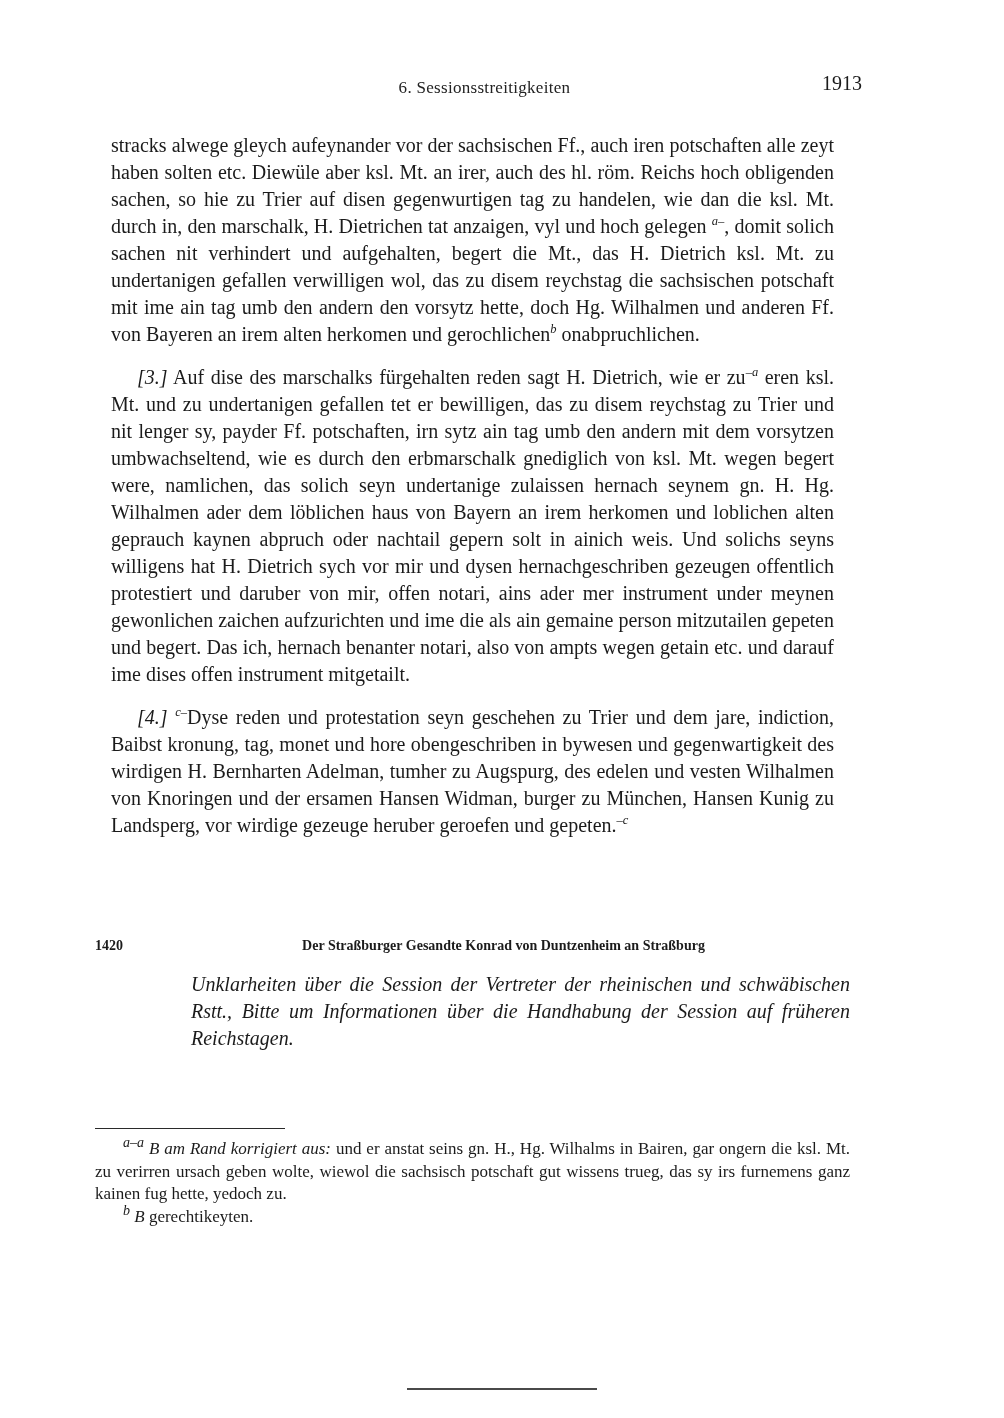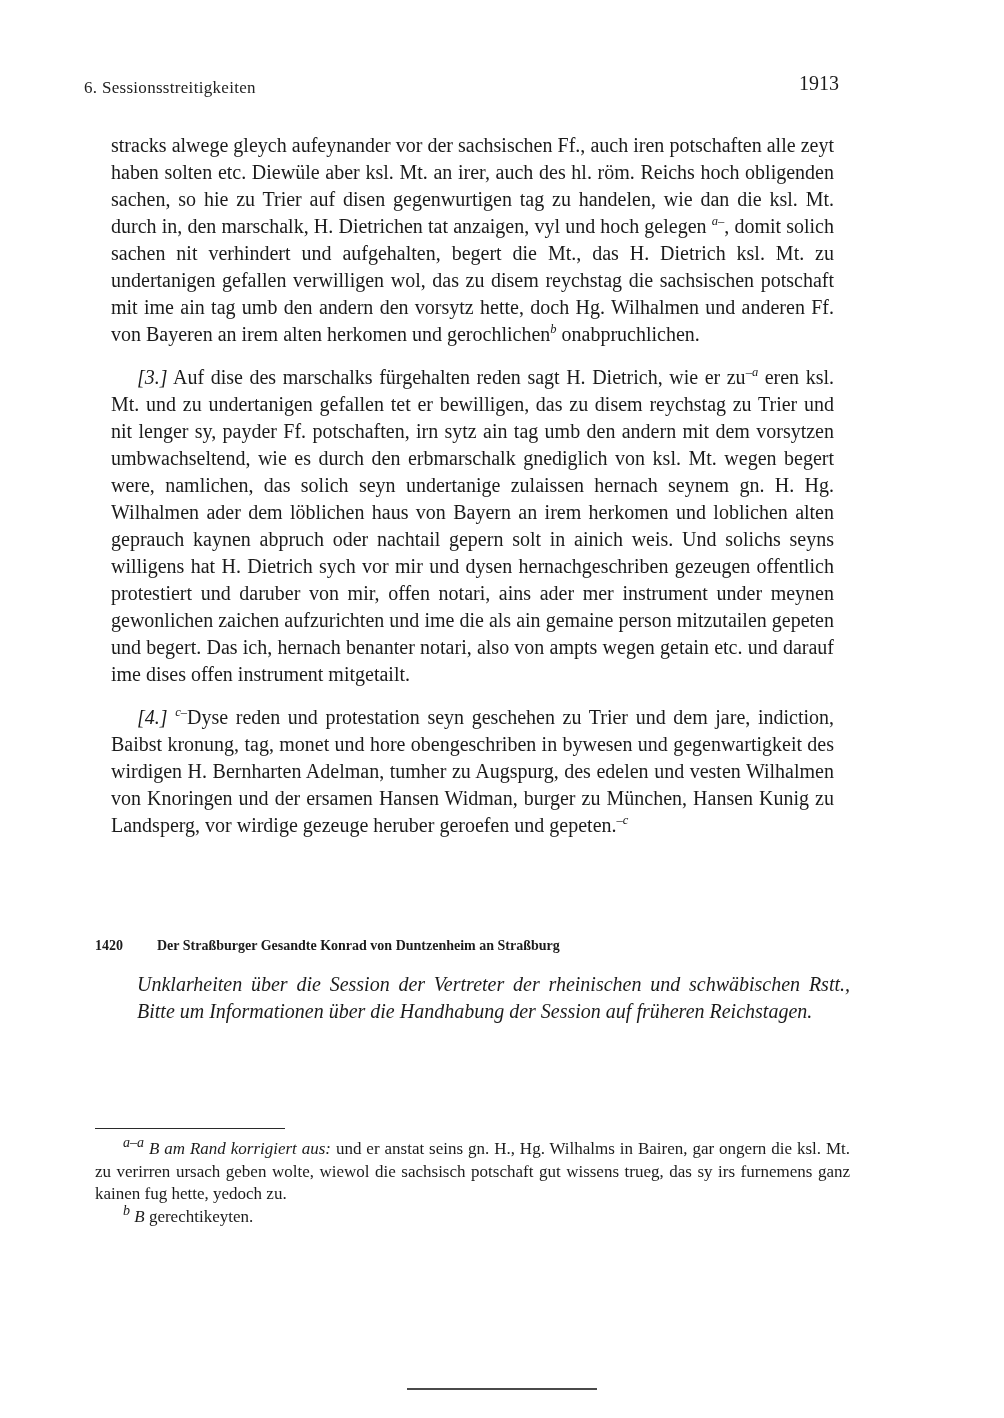--- a/index.html
+++ b/index.html
@@ -7,21 +7,22 @@
     position:relative;
     width:1004px; height:1418px;
     margin:0 auto;
     background:#ffffff;
     color:#1b1b1b;
     font-family:"Liberation Serif", serif;
     box-sizing:border-box;
     overflow:hidden;
   }
   .header {
-    position:absolute; left:84px; top:78px; width:755px;
+    position:absolute; left:107px; top:78px; width:755px;
+    text-align:center;
   }
   .running-title {
     font-size:17px;
     letter-spacing:0.3px;
     color:#222;
   }
   .page-number {
     position:absolute; right:0; top:-6px;
     font-size:20px;
     color:#1b1b1b;
@@ -48,23 +49,23 @@
   }
   .entry-heading {
     display:flex;
     font-weight:bold;
     font-size:14px;
     line-height:27px;
   }
   .entry-number {
     flex:0 0 62px;
   }
-  .entry-title { flex:1; }
+  .entry-title { flex:1;text-align:center; }
   .entry-summary {
-    margin:12px 0 0 42px;
+    margin:12px 0 0 96px;
     font-style:italic;
     font-size:20px;
     line-height:27px;
     text-align:justify;
   }
   .footnotes {
     position:absolute; left:95px; top:1128px; width:755px;
   }
   .fn-rule {
     width:190px;

